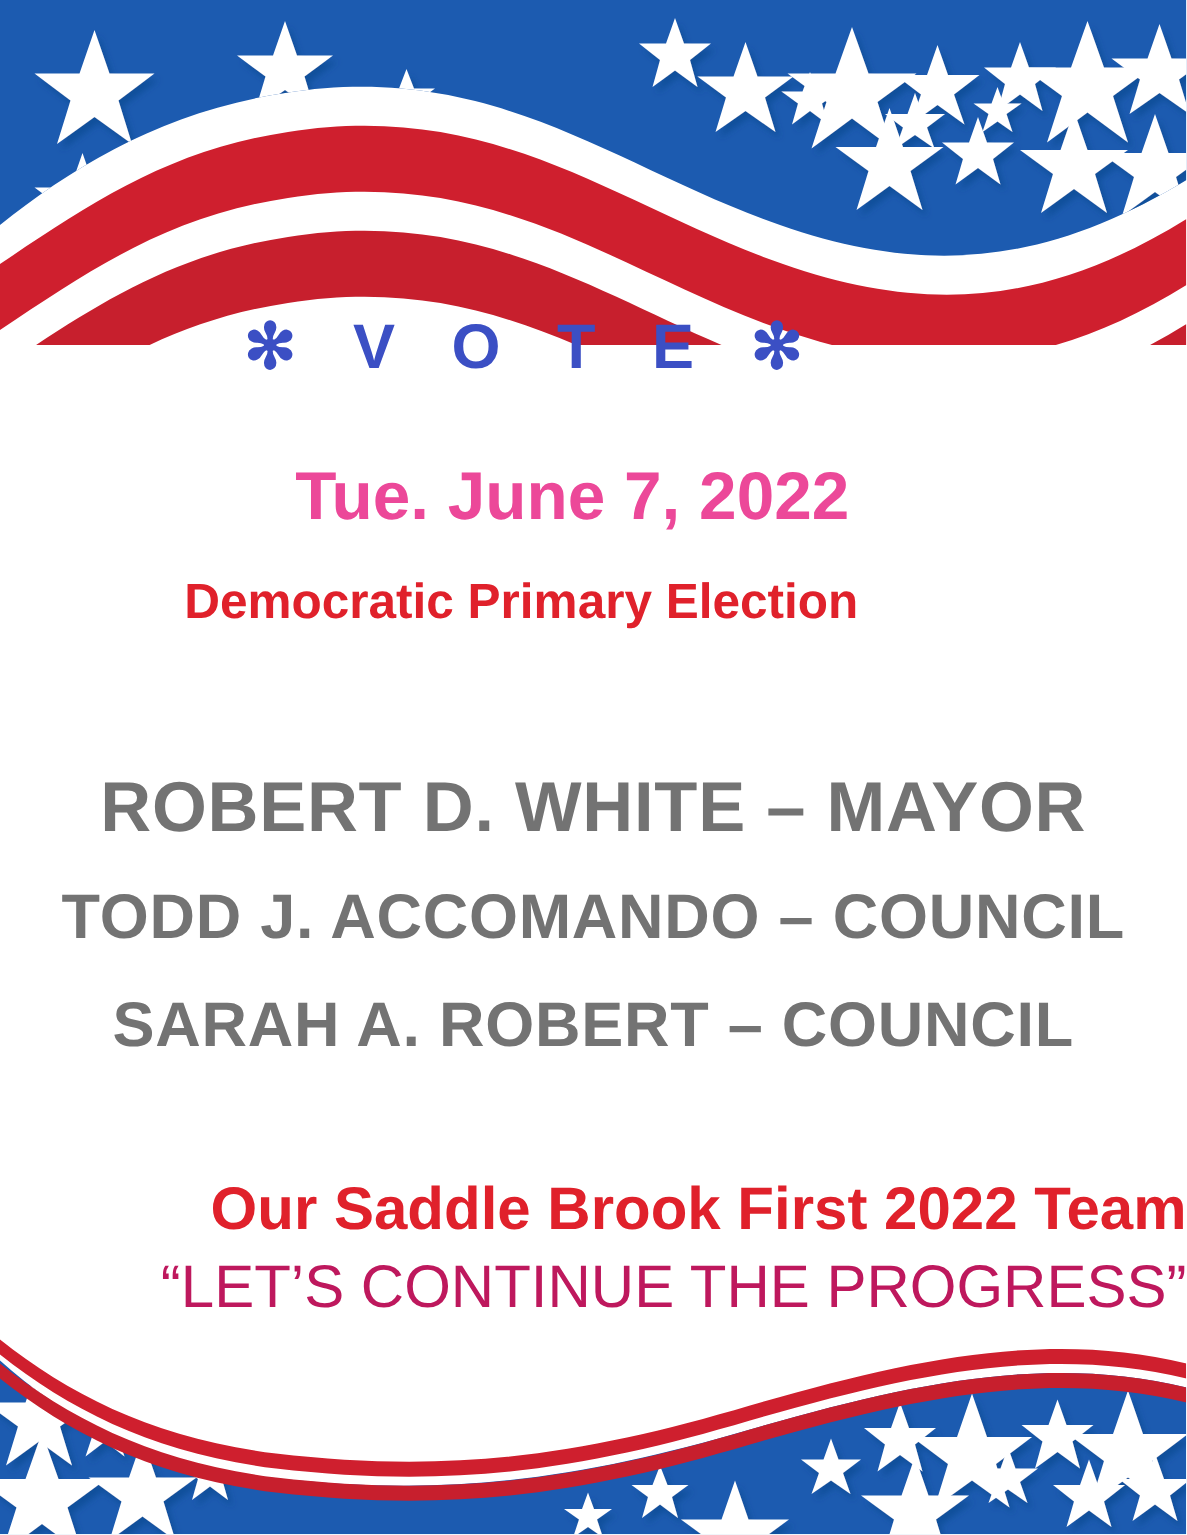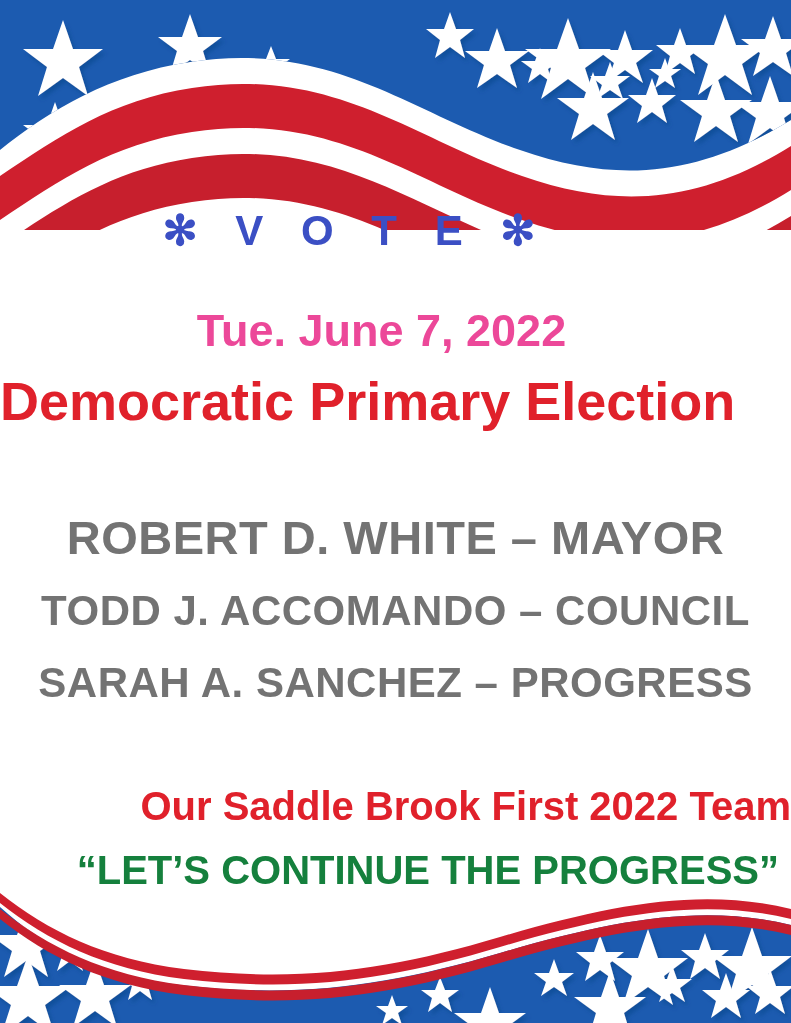--- a/index.html
+++ b/index.html
@@ -79,21 +79,21 @@
     font-size: 45px;
     line-height: 52px;
     margin-left: 16px;
   }
   #election-name {
     position: absolute;
     top: 375px;
     left: 0;
     width: 695px;
     color: #e0212b;
-    font-size: 54px;
+    font-size: 33px;
     line-height: 52px;
   }
 
   
   #candidate-list {
     position: absolute;
     top: 500px;
     left: 0;
     width: 791px;
   }
@@ -126,26 +126,26 @@
   #team-name {
     margin: 0;
     padding: 0;
     color: #e0212b;
     font-size: 40px;
     line-height: 52px;
     font-weight: bold;
     white-space: nowrap;
   }
   #slogan-quote {
-    margin: 12px;
-    padding: 0;
-    color: #15803d;
+    margin: 0;
+    padding: 0;
+    color: #be185d;
     font-size: 40px;
     line-height: 52px;
-    font-weight: bold;
+    font-weight: normal;
     white-space: nowrap;
   }
 </style>
 </head>
 <body>
 
 <div id="flyer">
 
   <div class="banner" id="banner-top">
     <svg viewBox="0 0 791 230" preserveAspectRatio="none" xmlns="http://www.w3.org/2000/svg">
@@ -196,21 +196,21 @@
 
     <h1 class="line" id="vote-headline">✻ V O T E ✻</h1>
 
     <p class="line" id="election-date">Tue. June 7, 2022</p>
 
     <p class="line" id="election-name">Democratic Primary Election</p>
 
     <div id="candidate-list">
       <p class="candidate-line rank-primary">ROBERT D. WHITE – MAYOR</p>
       <p class="candidate-line rank-secondary">TODD J. ACCOMANDO – COUNCIL</p>
-      <p class="candidate-line rank-secondary">SARAH A. SANCHEZ – PROGRESS</p>
+      <p class="candidate-line rank-secondary">SARAH A. ROBERT – COUNCIL</p>
     </div>
 
     <div id="slogan-block">
       <p id="team-name">Our Saddle Brook First 2022 Team</p>
       <p id="slogan-quote">“LET’S CONTINUE THE PROGRESS”</p>
     </div>
 
   </div>
 
   <div class="banner" id="banner-bottom">

